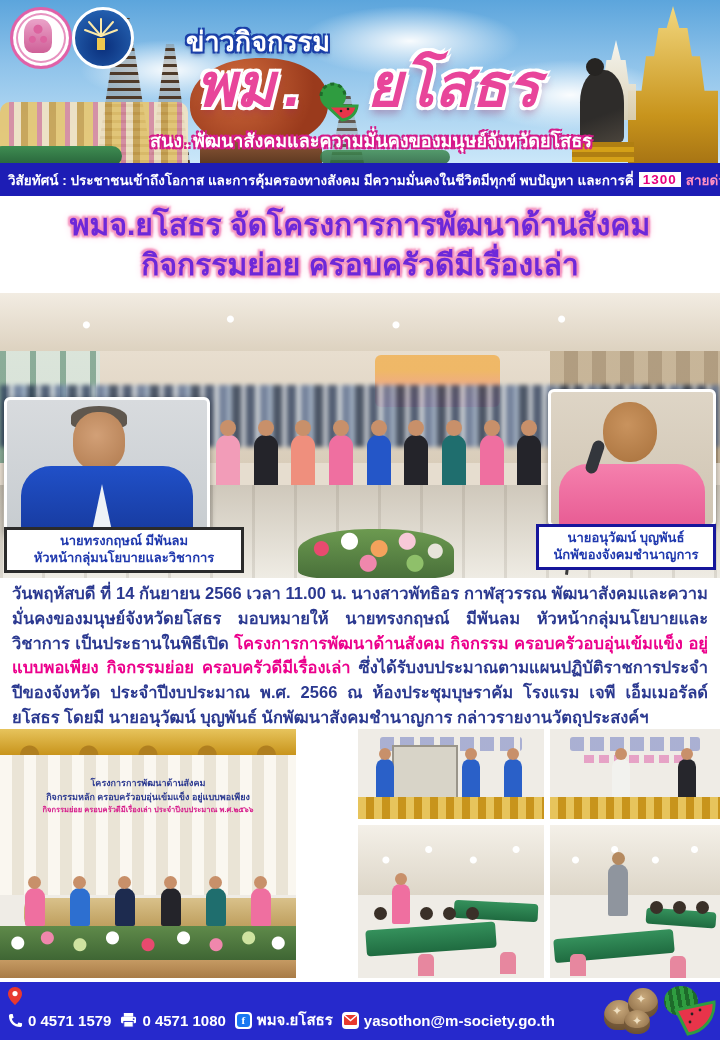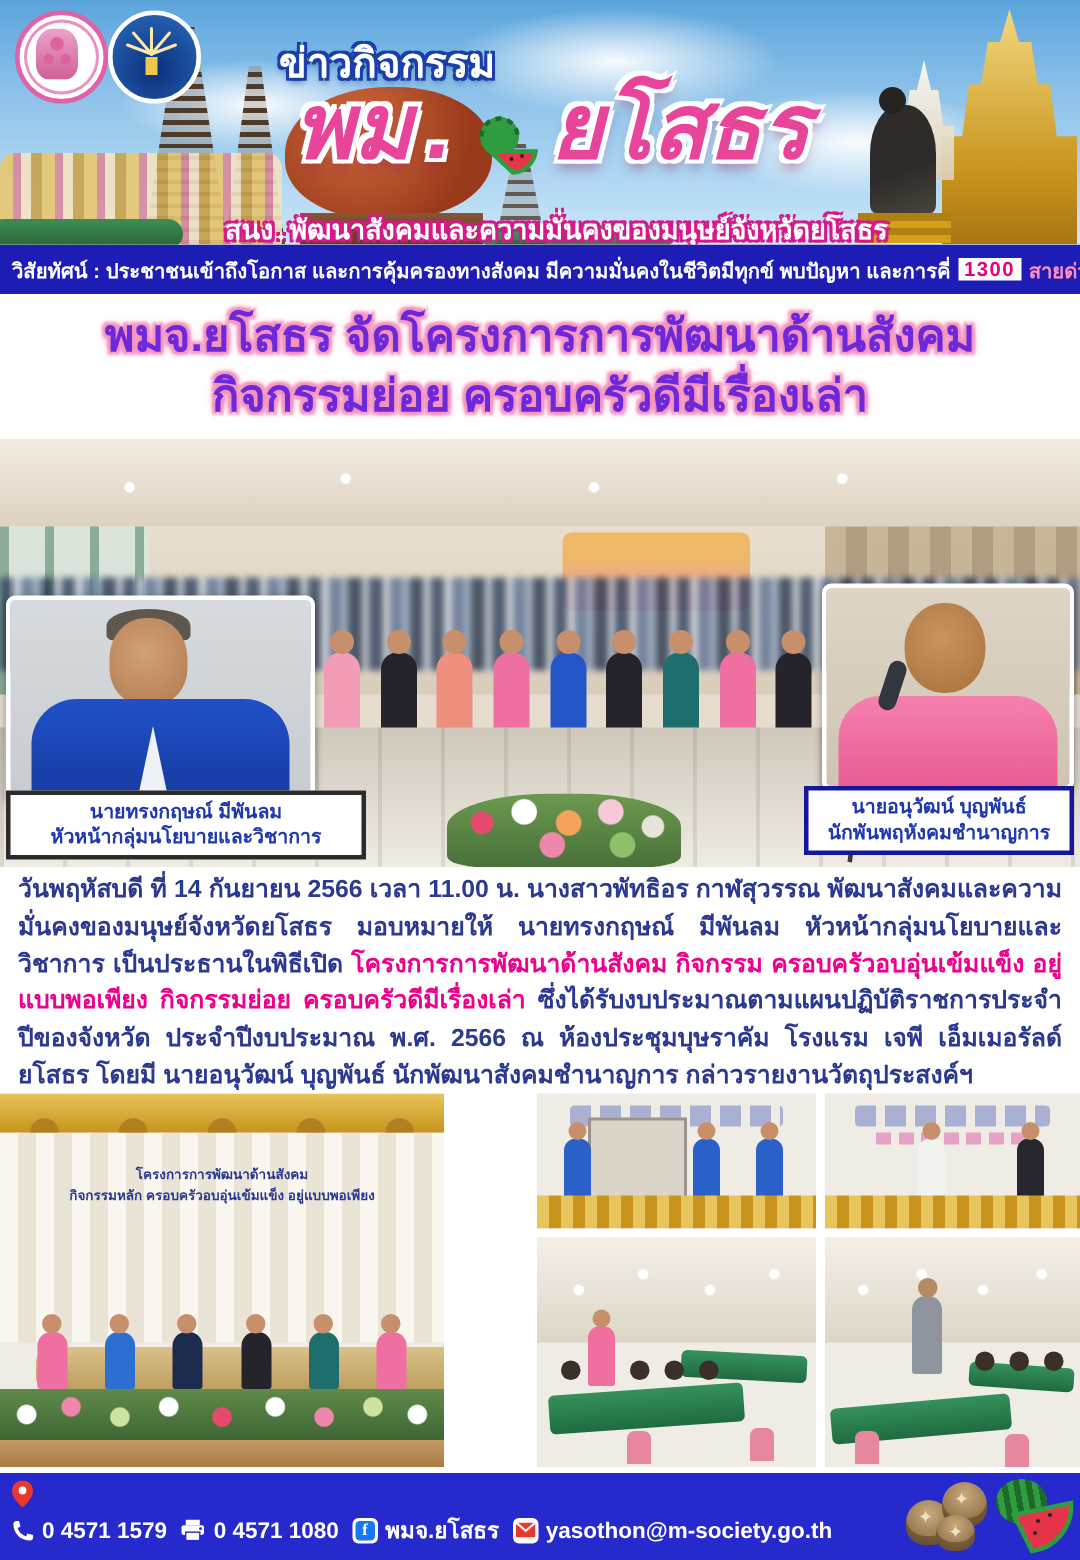--- a/index.html
+++ b/index.html
@@ -33,21 +33,21 @@
 
   .pagoda{position:absolute;right:2px;top:6px;width:90px;height:157px;background:linear-gradient(180deg,#f2d77e,#c8941c 70%,#a87514);clip-path:polygon(50% 0,57% 14%,66% 14%,71% 32%,80% 32%,85% 54%,100% 54%,100% 100%,0 100%,0 54%,15% 54%,20% 32%,29% 32%,34% 14%,43% 14%);}
   .pagoda2{position:absolute;right:84px;top:40px;width:40px;height:80px;background:linear-gradient(#fdf9ef,#d9cfb4);clip-path:polygon(50% 0,62% 25%,74% 25%,82% 55%,100% 55%,100% 100%,0 100%,0 55%,18% 55%,26% 25%,38% 25%);opacity:.95;}
   .statue{position:absolute;right:96px;top:70px;width:44px;height:72px;background:linear-gradient(160deg,#2e2c2a 60%,#4a443c);border-radius:45% 45% 8% 8%;}
   .statue::before{content:"";position:absolute;left:6px;top:-12px;width:18px;height:18px;border-radius:50%;background:#262422;}
   .statue::after{content:"";position:absolute;left:-8px;bottom:-20px;width:62px;height:20px;background:repeating-linear-gradient(0deg,#d4a017 0 5px,#b07f12 5px 10px);}
 
   .title-block{position:absolute;left:150px;top:20px;width:420px;text-align:left;font-family:Liberation Mono, monospace;}
   .news-label{font-size:27px;font-weight:800;color:#fff;margin-left:36px;
     text-shadow:-2px -2px 0 #1b3fa8,2px -2px 0 #1b3fa8,-2px 2px 0 #1b3fa8,2px 2px 0 #1b3fa8,0 3px 4px rgba(20,40,120,.6);}
-  .brand-row{display:flex;align-items:flex-start;gap:6px;margin:-4px 0 16px 46px;}
+  .brand-row{display:flex;align-items:flex-end;gap:6px;margin:-4px 0 4px 46px;}
   .brand{font-size:60px;line-height:1.05;font-weight:800;font-style:italic;color:#e8459a;
     text-shadow:-3px -3px 0 #fff,3px -3px 0 #fff,-3px 3px 0 #fff,3px 3px 0 #fff,0 6px 8px rgba(150,30,90,.45);}
   .subtitle{margin:4px 0 0 0;font-size:18px;font-weight:800;color:#fff;white-space:nowrap;
     text-shadow:-2px -2px 0 #d6198a,2px -2px 0 #d6198a,-2px 2px 0 #d6198a,2px 2px 0 #d6198a;}
 
   
   .vision-bar{height:33px;background:#1d1db5;display:flex;align-items:center;justify-content:space-between;padding:0 8px;white-space:nowrap;}
   .vision-text{color:#fff;font-weight:800;font-size:13.5px;}
   .hotline{display:flex;align-items:center;gap:5px;color:#fff;font-weight:800;font-size:13.5px;}
   .hotline-box{background:#fff;color:#e6007e;padding:0 4px;font-weight:800;letter-spacing:1px;}
@@ -297,36 +297,37 @@
       <div>หัวหน้ากลุ่มนโยบายและวิชาการ</div>
     </div>
 
     <div class="inset inset-right">
       <div class="ir-head"></div>
       <div class="ir-shirt"></div>
       <div class="ir-mic"></div>
     </div>
     <div class="caption cap-right">
       <div>นายอนุวัฒน์ บุญพันธ์</div>
-      <div>นักพันพฤหังคมชำนาญการ</div>
+      <div>นักพัของจังคมชำนาญการ</div>
     </div>
   </div>
 
   <div class="article">
     <p><span>วันพฤหัสบดี ที่ 14 กันยายน 2566 เวลา 11.00 น. นางสาวพัทธิอร กาฬสุวรรณ พัฒนาสังคมและความมั่นคงของมนุษย์จังหวัดยโสธร มอบหมายให้ นายทรงกฤษณ์ มีพันลม หัวหน้ากลุ่มนโยบายและวิชาการ เป็นประธานในพิธีเปิด </span><span class="hl">โครงการการพัฒนาด้านสังคม กิจกรรม ครอบครัวอบอุ่นเข้มแข็ง อยู่แบบพอเพียง กิจกรรมย่อย ครอบครัวดีมีเรื่องเล่า </span><span>ซึ่งได้รับงบประมาณตามแผนปฏิบัติราชการประจำปีของจังหวัด ประจำปีงบประมาณ พ.ศ. 2566 ณ ห้องประชุมบุษราคัม โรงแรม เจพี เอ็มเมอรัลด์ ยโสธร โดยมี นายอนุวัฒน์ บุญพันธ์ นักพัฒนาสังคมชำนาญการ กล่าวรายงานวัตถุประสงค์ฯ</span></p>
   </div>
 
   <div class="grid">
 
     <div class="ph ph-big">
       <div class="curtain"></div>
       <div class="valance"></div>
       <div class="backdrop-text">
         <div class="bt-blue">โครงการการพัฒนาด้านสังคม</div>
         <div class="bt-blue">กิจกรรมหลัก ครอบครัวอบอุ่นเข้มแข็ง อยู่แบบพอเพียง</div>
+        <div class="bt-pink">กิจกรรมย่อย ครอบครัวดีมีเรื่องเล่า ประจำปีงบประมาณ พ.ศ.๒๕๖๖</div>
       </div>
       <div class="sofa"></div>
       <div class="stage-row">
         <i class="sp c-pink"></i>
         <i class="sp c-blue"></i>
         <i class="sp c-navy"></i>
         <i class="sp c-black"></i>
         <i class="sp c-teal"></i>
         <i class="sp c-pink"></i>
       </div>

